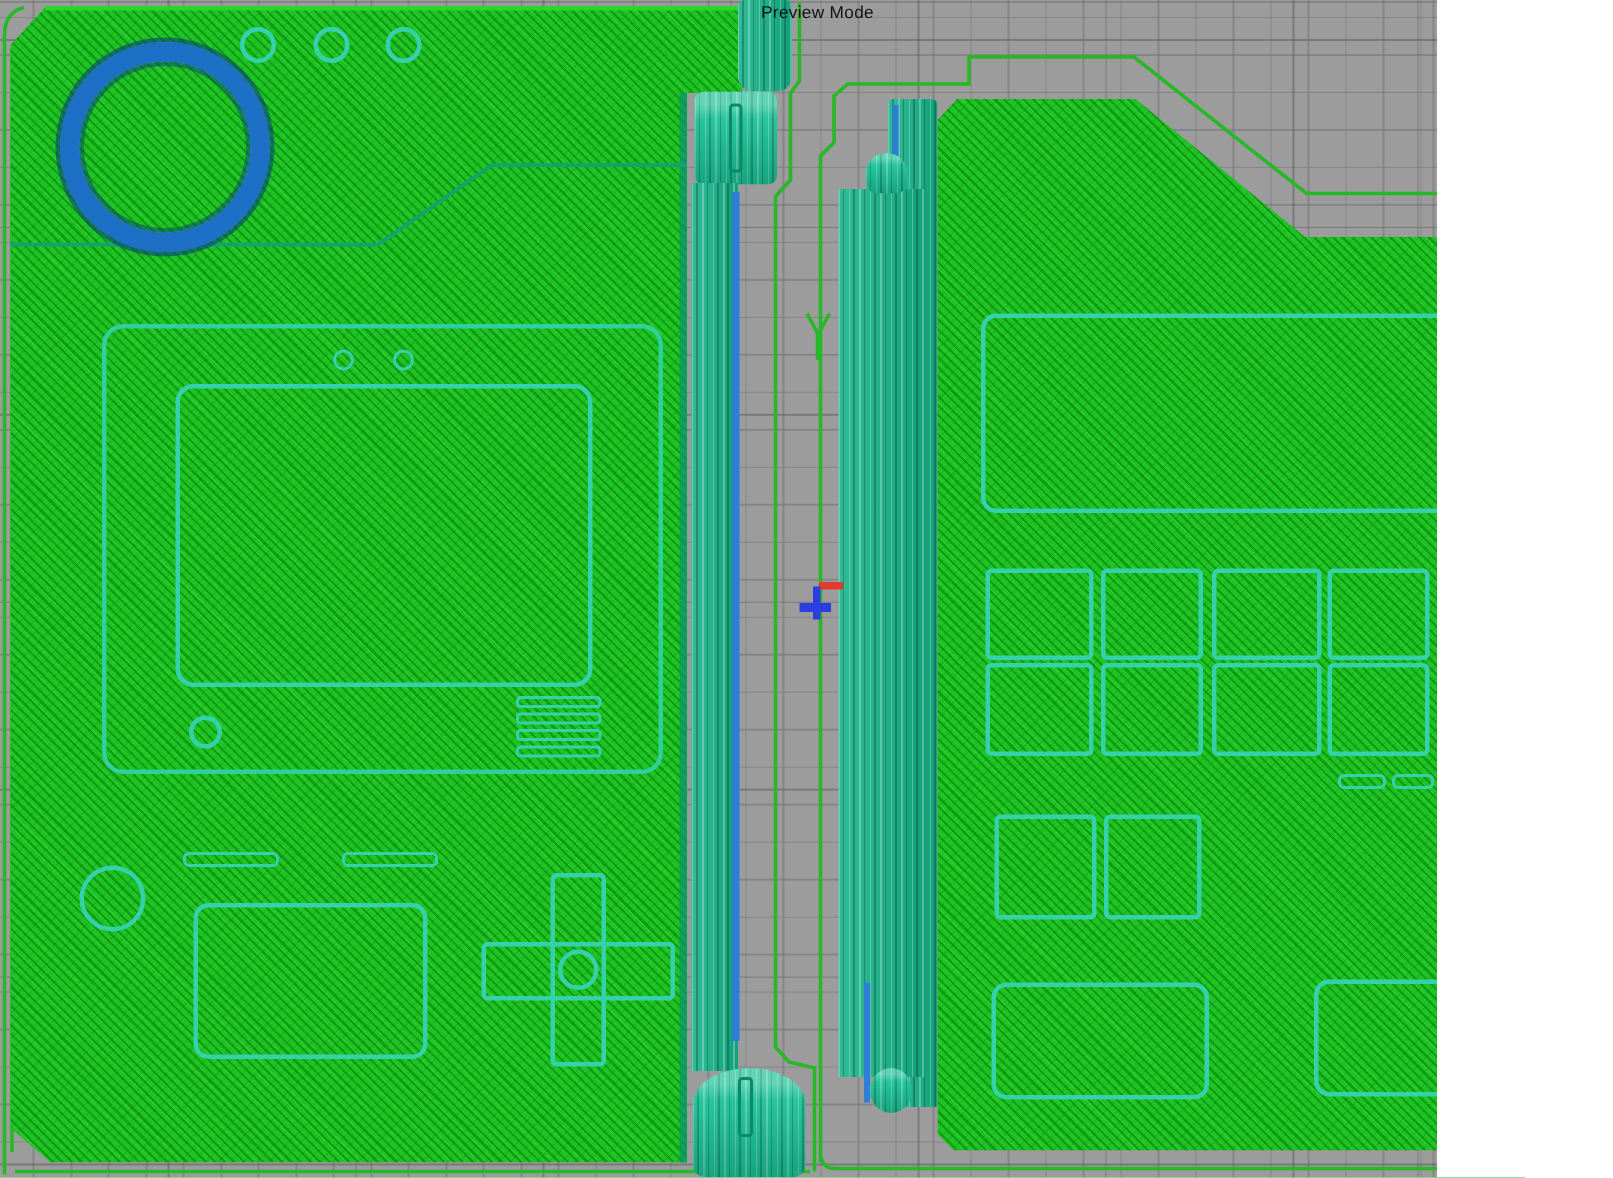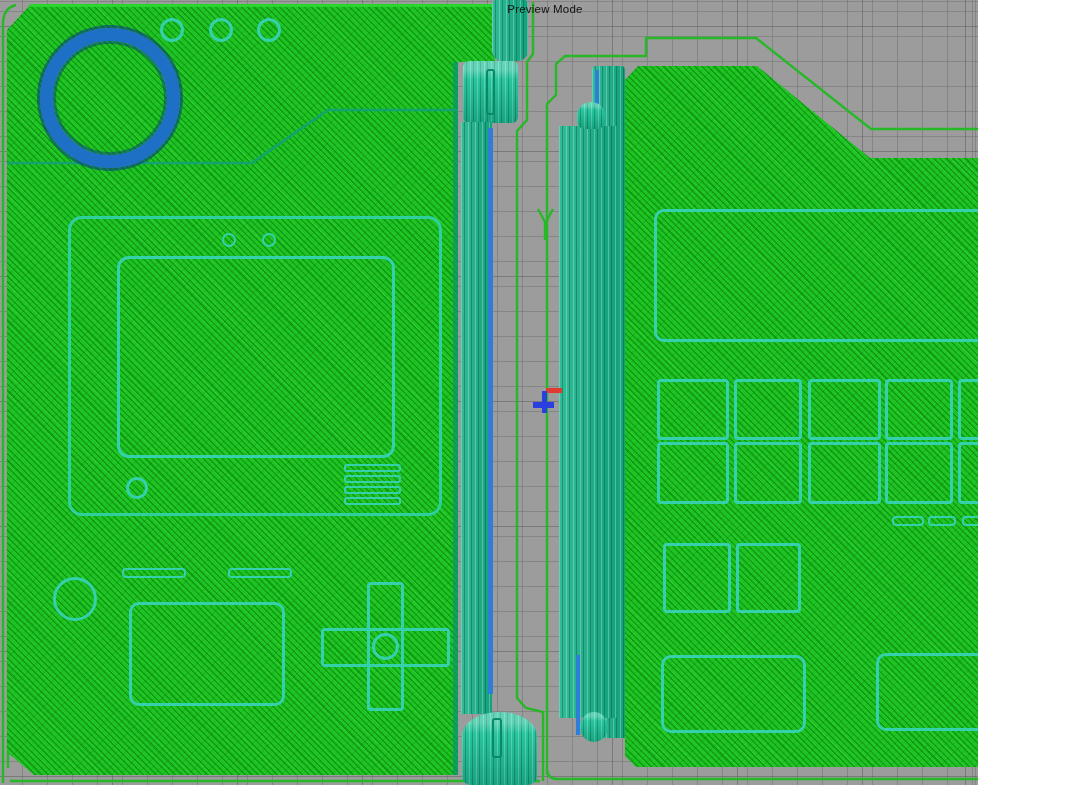--- a/index.html
+++ b/index.html
@@ -6,21 +6,20 @@
   body{font-family:"Liberation Sans",sans-serif;}
   #viewport{
     position:relative;width:958px;height:785px;overflow:hidden;
     background-color:#9c9c9c;
     background-image:
       repeating-linear-gradient(0deg,  rgba(80,80,80,.45) 0 1px, transparent 1px 125px),
       repeating-linear-gradient(90deg, rgba(80,80,80,.45) 0 1px, transparent 1px 125px),
       repeating-linear-gradient(0deg,  rgba(115,115,115,.55) 0 1px, transparent 1px 25px),
       repeating-linear-gradient(90deg, rgba(115,115,115,.55) 0 1px, transparent 1px 25px);
     background-position:-13px -8px,-13px -8px,-3px 2px,-3px 2px;
-    padding-left:20px;
   }
   .abs{position:absolute;}
   
   .hatch{
     background-color:#1dc522;
     background-image:
       repeating-linear-gradient(45deg, rgba(0,80,0,.34) 0 1.5px, transparent 1.5px 4.5px),
       repeating-linear-gradient(-45deg, rgba(0,60,0,.10) 0 1px, transparent 1px 6px),
       repeating-linear-gradient(45deg, rgba(160,255,160,.10) 2px 3px, transparent 3px 9px);
   }

